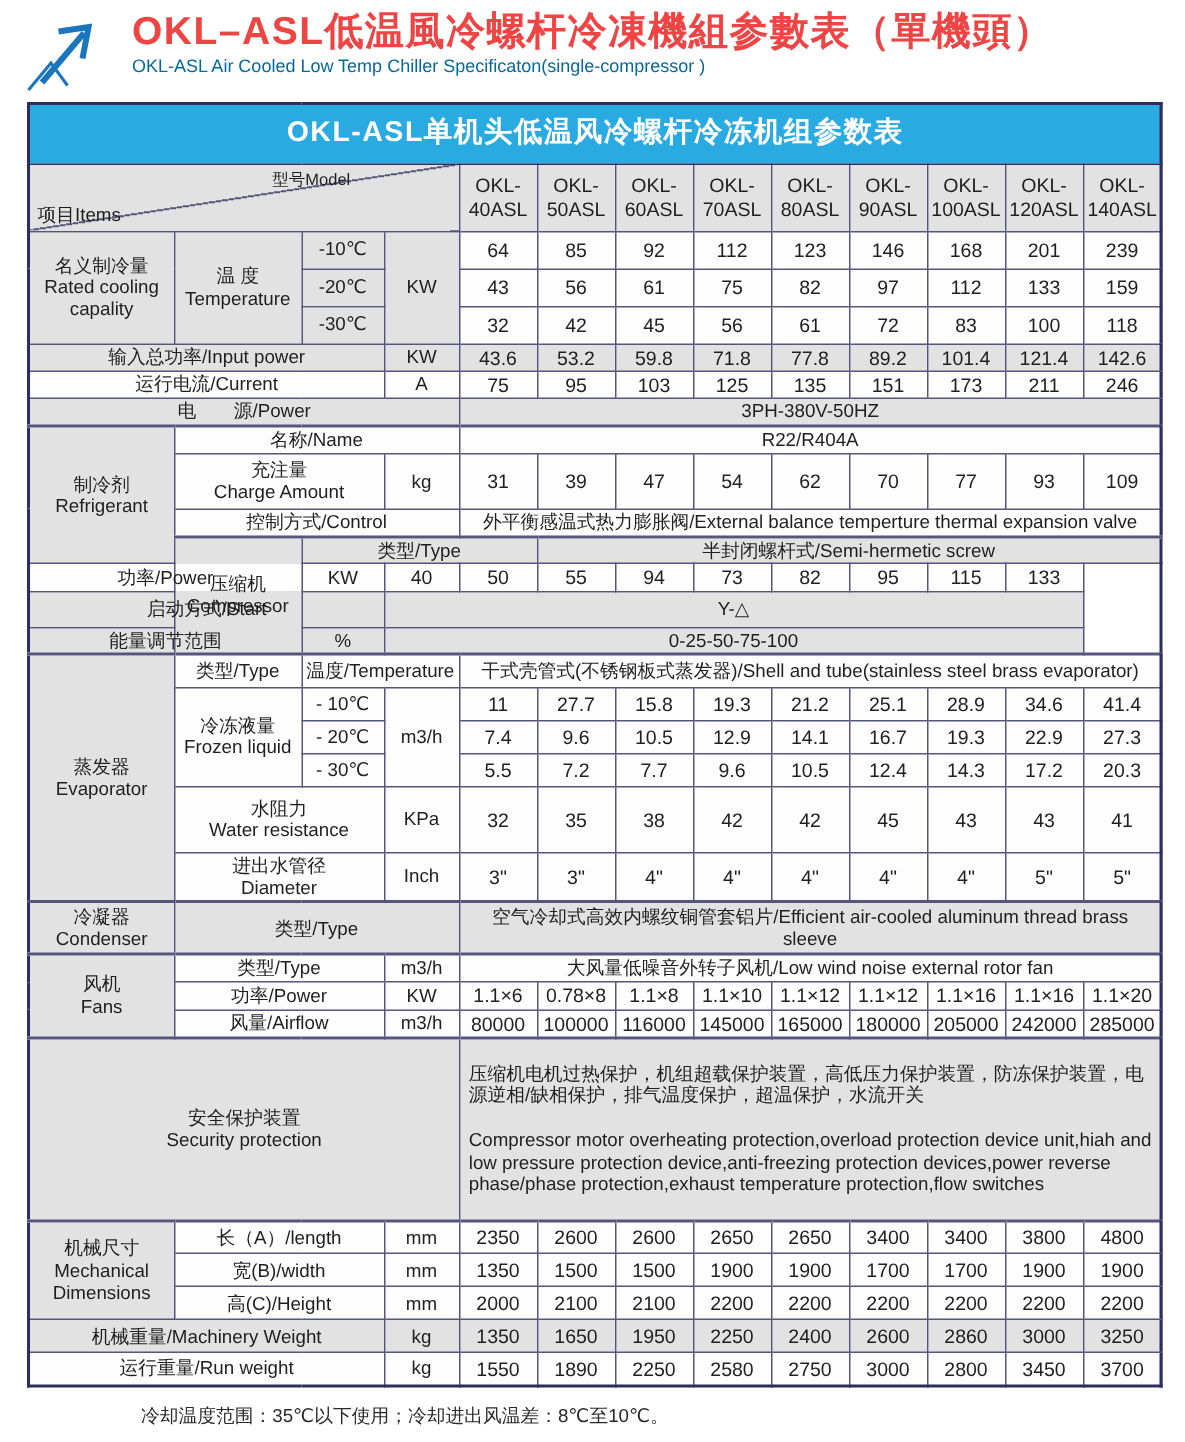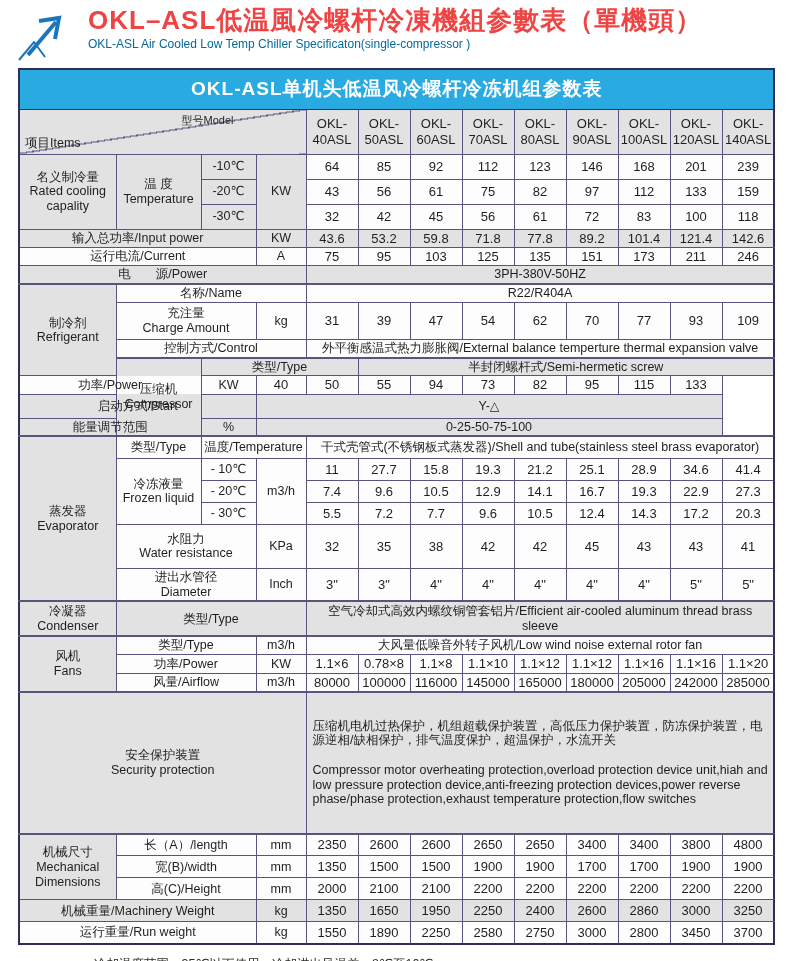--- a/index.html
+++ b/index.html
@@ -32,21 +32,21 @@
     overflow:hidden;
   }
   .gray, .band td { background:#e2e2e2; }
   tr.r-banner td {
     background:#29abe2; color:#ffffff; font-size:19px; font-weight:bold;
     letter-spacing:1px; border-bottom:1px solid #2e2e5e;
   }
   tr.sec td { border-top-width:2px;margin-left:42px; }
   td.num { font-size:13px; }
   td.val-merge { font-size:12.5px; }
-  td.left-text { text-align:left; padding:11px 6px; }
+  td.left-text { text-align:left; padding:1px 6px; }
   .sec-cn { display:block; text-align:left; }
   .sec-en { display:block; text-align:left; }
 
   
   td.corner {
     position:relative; padding:0;
     background-image:linear-gradient(to bottom right,
       rgba(0,0,0,0) calc(50% - 0.6px), #55557d calc(50% - 0.6px),
       #55557d calc(50% + 0.6px), rgba(0,0,0,0) calc(50% + 0.6px));
   }

